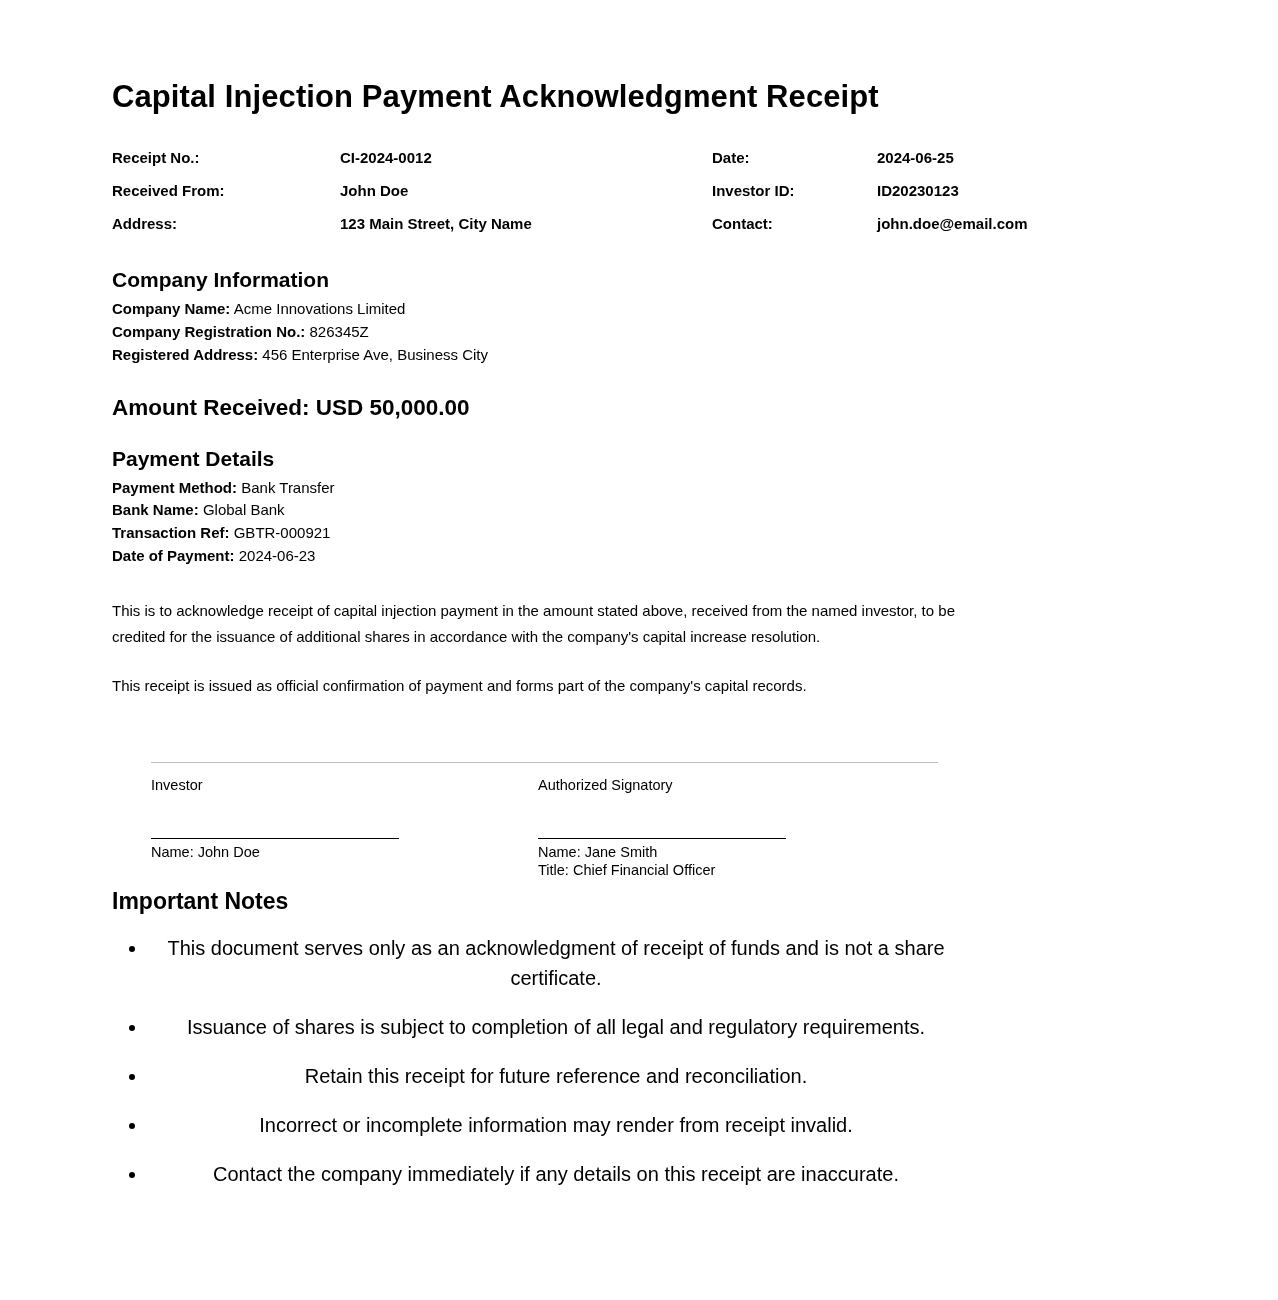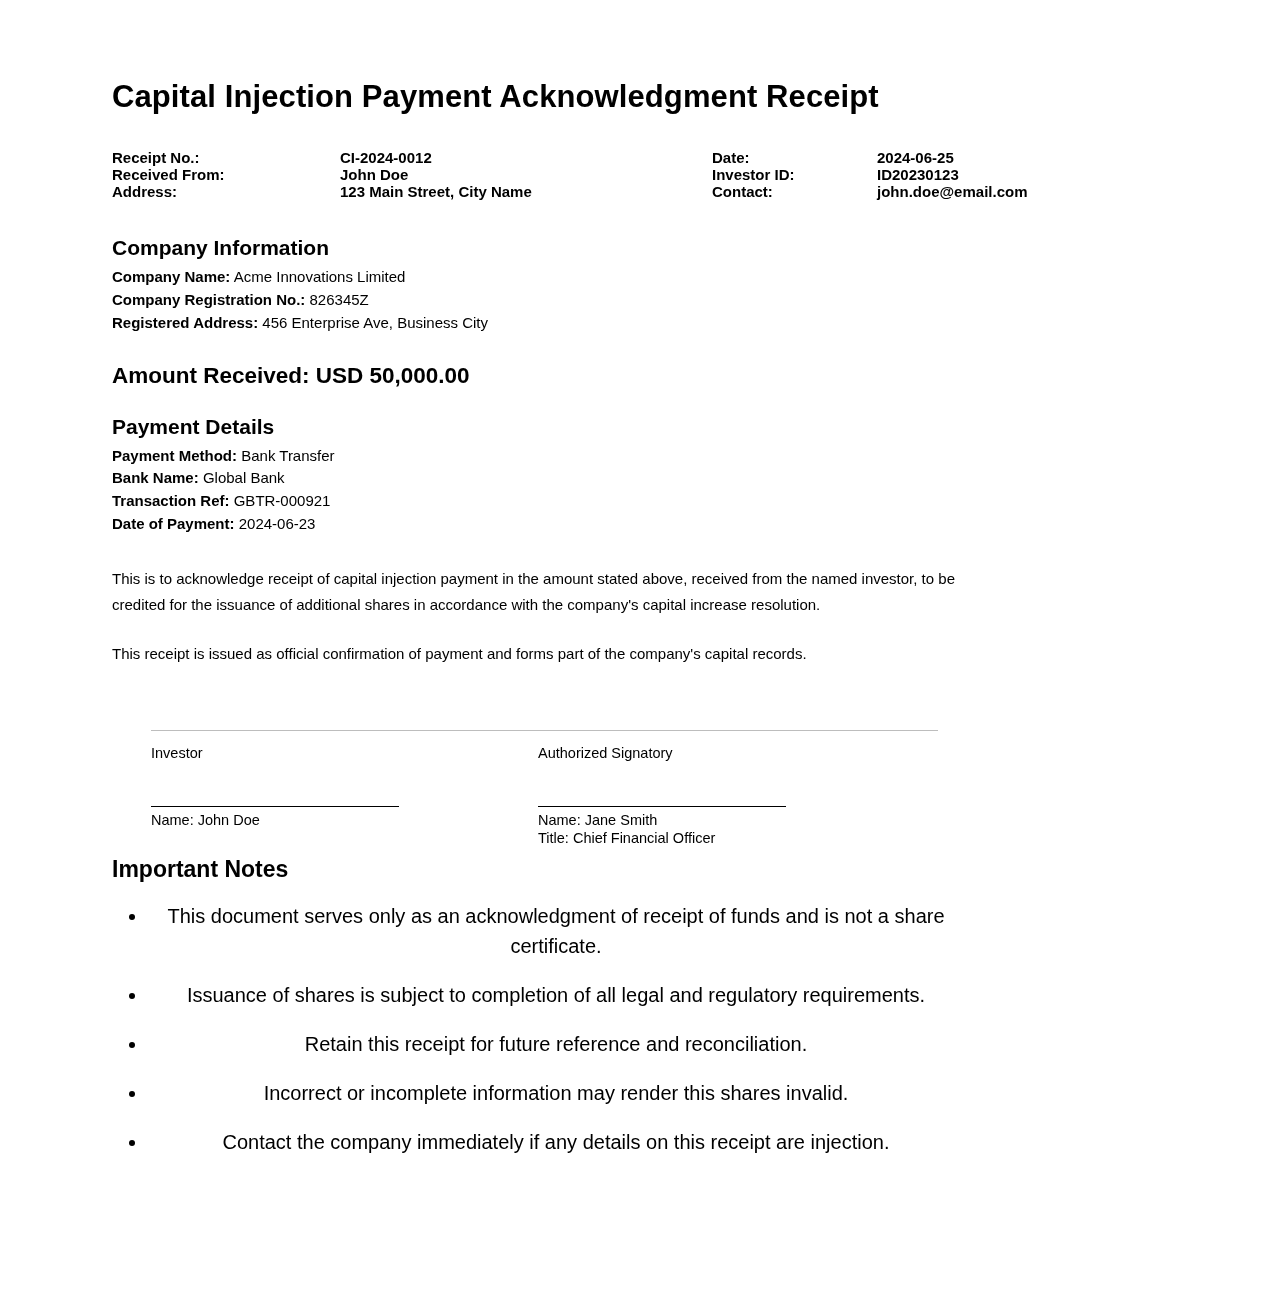--- a/index.html
+++ b/index.html
@@ -23,20 +23,21 @@
     font-size: 31px;
     font-weight: bold;
     margin: 0 0 34px 0;
     letter-spacing: 0.1px;
     line-height: 1.2;
   }
   
   .meta {
     display: grid;
     grid-template-columns: 228px 372px 165px auto;
+    row-gap: 16px;
     align-items: start;
     margin-bottom: 36px;
   }
   .meta .lbl {
     font-size: 15px;
     font-weight: bold;
   }
   .meta .val {
     font-size: 15px;
     font-weight: bold;
@@ -196,17 +197,17 @@
       <div class="name-line">Name: Jane Smith</div>
       <div class="name-line">Title: Chief Financial Officer</div>
     </div>
   </div>
 
   <h2 class="notes-title">Important Notes</h2>
   <ul class="notes">
     <li>This document serves only as an acknowledgment of receipt of funds and is not a share certificate.</li>
     <li>Issuance of shares is subject to completion of all legal and regulatory requirements.</li>
     <li>Retain this receipt for future reference and reconciliation.</li>
-    <li>Incorrect or incomplete information may render this shares invalid.</li>
-    <li>Contact the company immediately if any details on this receipt are injection.</li>
+    <li>Incorrect or incomplete information may render from receipt invalid.</li>
+    <li>Contact the company immediately if any details on this receipt are inaccurate.</li>
   </ul>
 
 </div>
 
 </body></html>

